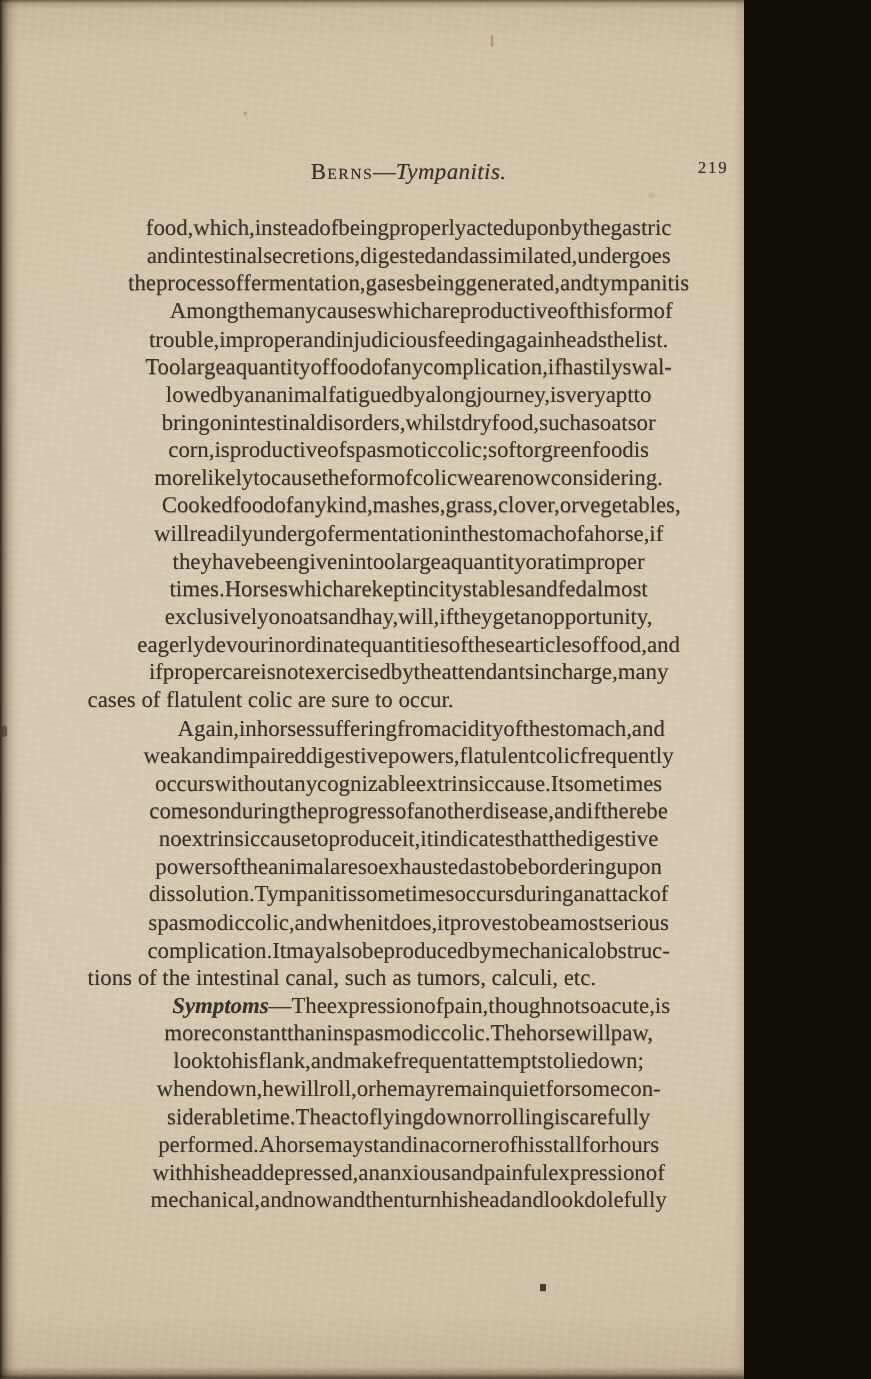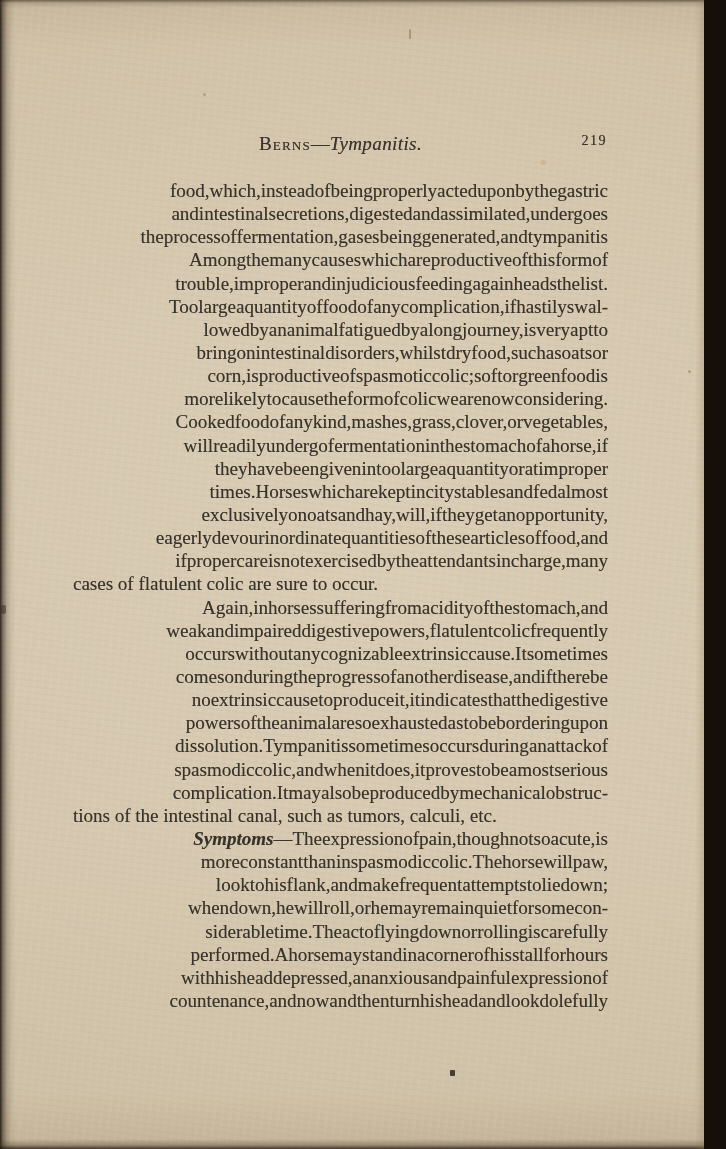--- a/index.html
+++ b/index.html
@@ -1,19 +1,19 @@
 <!DOCTYPE html>
 <html><head>
 <meta charset="utf-8">
 <style>
   html, body { margin: 0; padding: 0; background: #141009; }
 
   .scan-page {
     position: relative;
-    width: 704px;
+    width: 620px;
     height: 1149px;
     overflow: hidden;
     font-family: "Liberation Serif", "DejaVu Serif", serif;
     color: #38332a;
     background:
       repeating-linear-gradient(7deg, rgba(120,100,70,0.03) 0 2px, rgba(0,0,0,0) 2px 6px),
       repeating-linear-gradient(96deg, rgba(255,246,226,0.04) 0 3px, rgba(0,0,0,0) 3px 8px),
       radial-gradient(ellipse 120% 85% at 52% 42%, rgba(235,224,200,0.30), rgba(0,0,0,0) 72%),
       linear-gradient(180deg, #c6b69b 0%, #cfc0a6 4%, #d3c5ad 28%, #d4c6ae 72%, #cfc1a7 95%, #c4b398 100%);
   }
@@ -54,21 +54,21 @@
 
   .page-body {
     position: absolute;
     top: 179px; left: 73px; width: 535px;
     font-size: 19px;
     text-shadow: 0.2px 0.2px 0.6px rgba(50,42,30,0.45);
   }
   .paragraph { margin: 0; }
   .line {
     display: flex;
-    justify-content: flex-end;
+    justify-content: center;
     height: 23.15px;
     line-height: 23.15px;
     overflow: visible;
   }
   .line.plain { display: block; white-space: nowrap; }
   .line.indent { padding-left: 21px; }
   .line span { display: inline-block; }
   .line i { font-style: italic; font-weight: bold; }
 </style>
 </head>
@@ -506,21 +506,21 @@
           <span>head</span>
           <span>depressed,</span>
           <span>an</span>
           <span>anxious</span>
           <span>and</span>
           <span>painful</span>
           <span>expression</span>
           <span>of</span>
         </div>
         <div class="line">
-          <span>countenance,</span>
+          <span>mechanical,</span>
           <span>and</span>
           <span>now</span>
           <span>and</span>
           <span>then</span>
           <span>turn</span>
           <span>his</span>
           <span>head</span>
           <span>and</span>
           <span>look</span>
           <span>dolefully</span>

